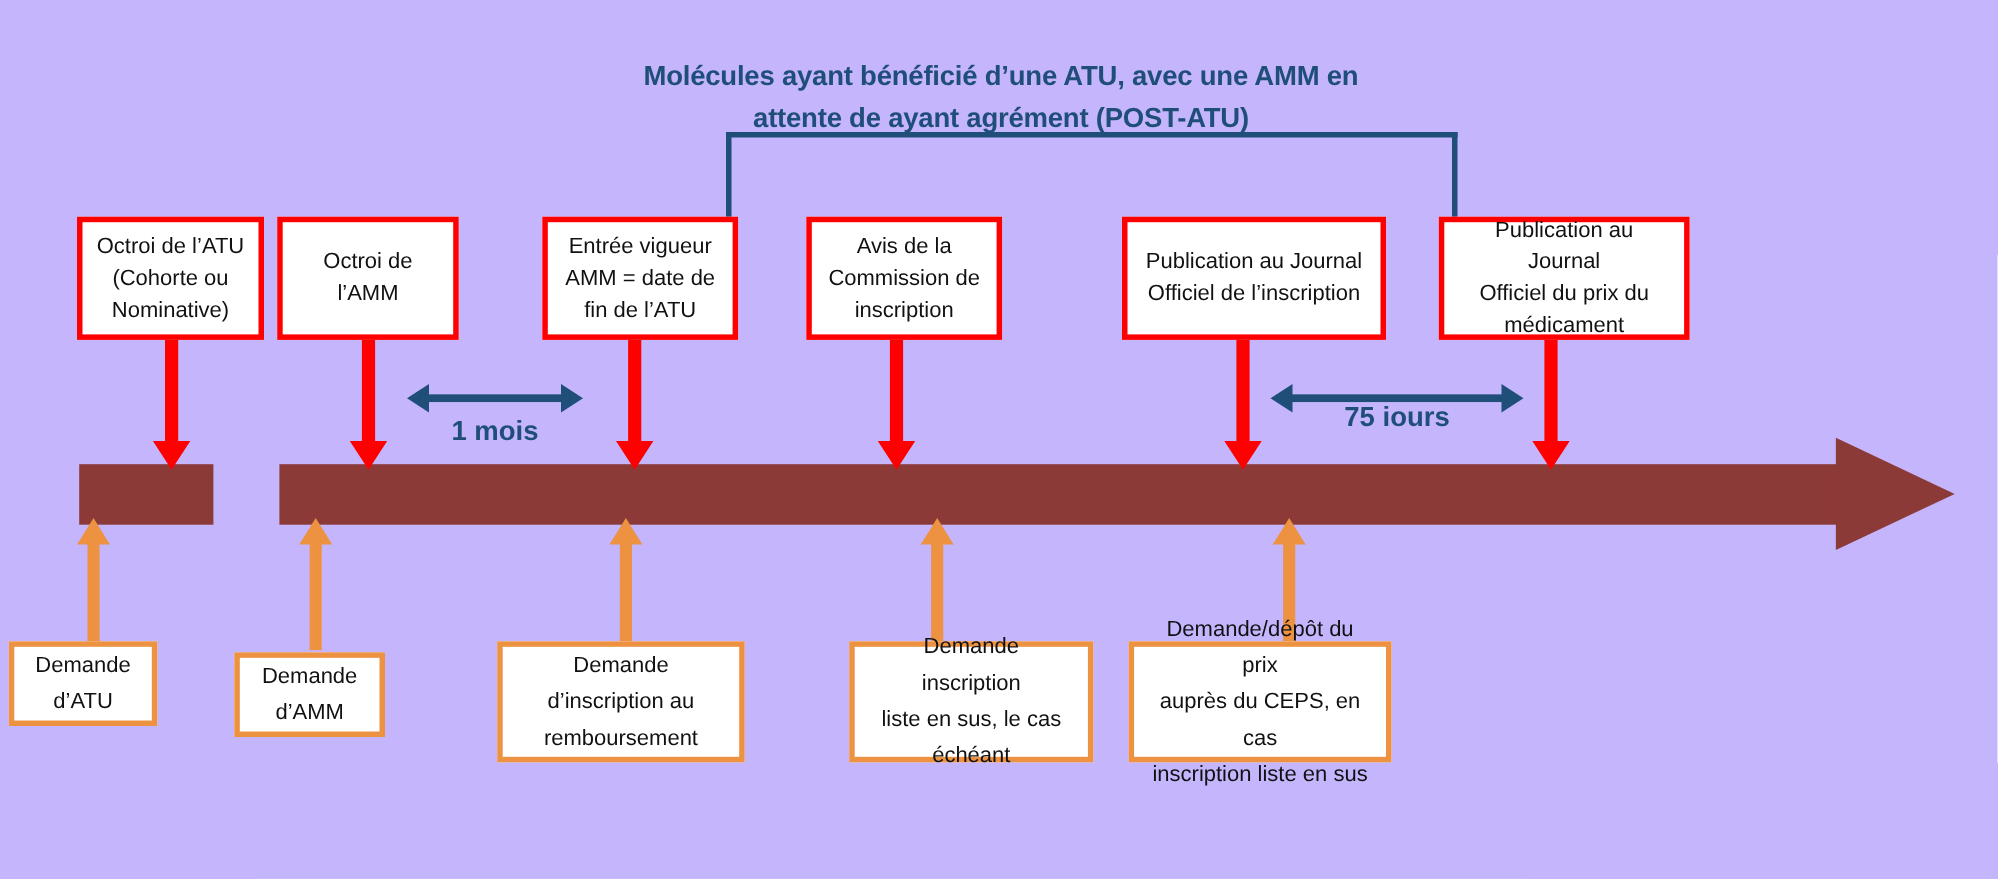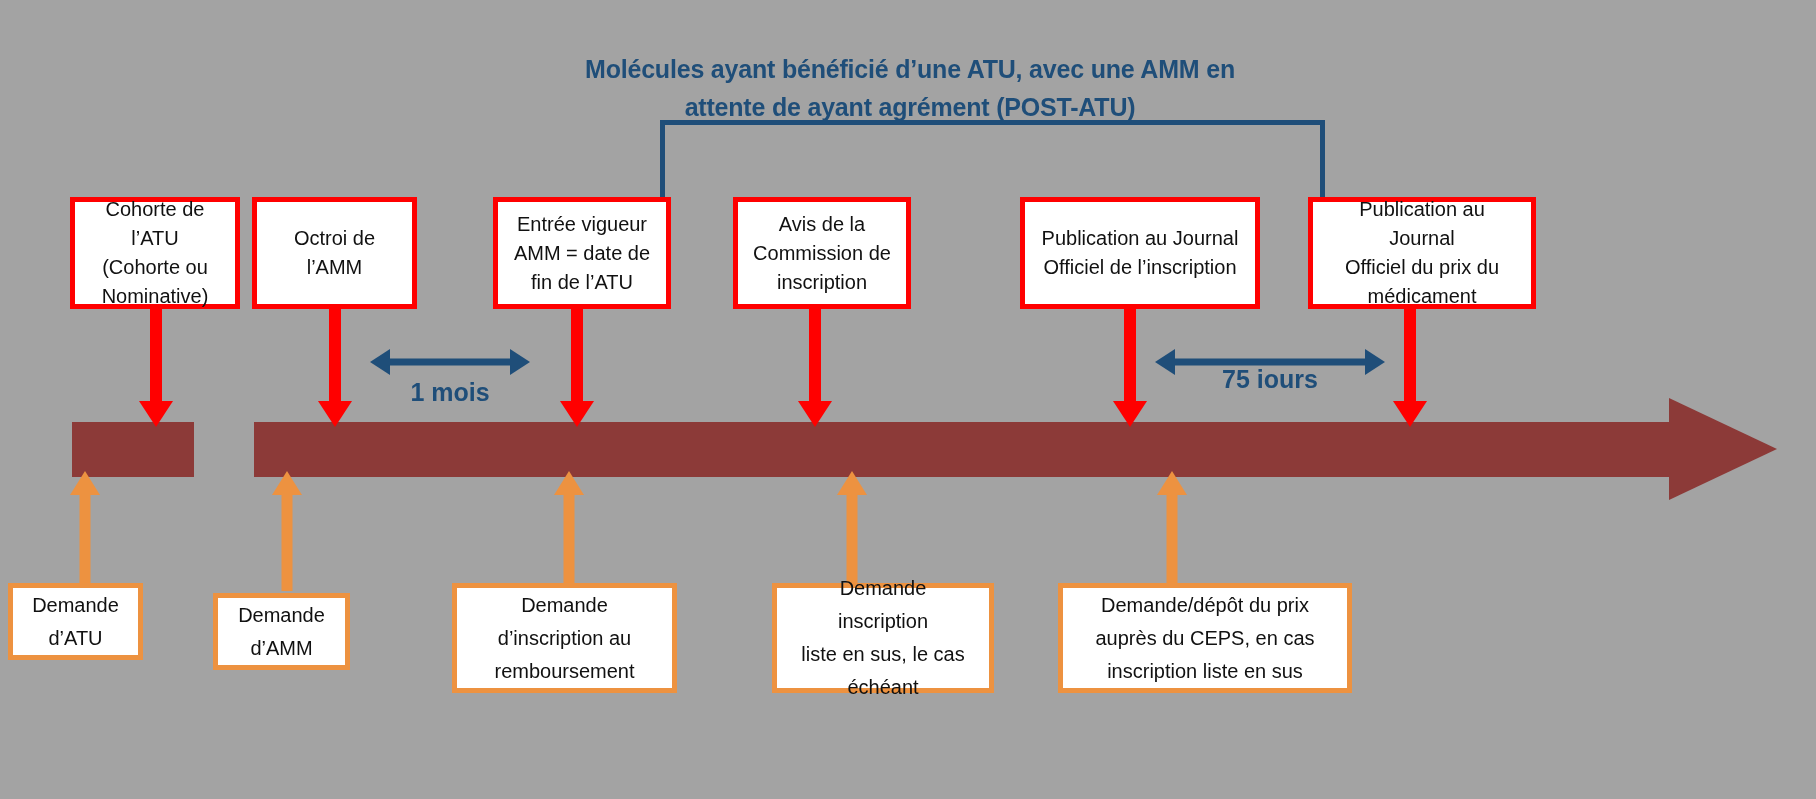--- a/index.html
+++ b/index.html
@@ -7,21 +7,21 @@
     padding: 0;
     background: #ffffff;
   }
   body {
     font-family: "Liberation Sans", sans-serif;
   }
   #canvas {
     position: relative;
     width: 1816px;
     height: 799px;
-    background: #a3a3a3;
+    background: #c4b5fd;
     overflow: hidden;
   }
 
   
   .diagram-title {
     position: absolute;
     left: 560px;
     top: 50px;
     width: 700px;
     text-align: center;
@@ -194,21 +194,21 @@
 
   <div class="diagram-title">
     <div>Molécules ayant bénéficié d’une ATU, avec une AMM en</div>
     <div>attente de ayant agrément (POST-ATU)</div>
   </div>
 
   <div class="bracket"></div>
 
   <div class="event-box" style="left:70px; top:197px; width:170px; height:112px;">
     <span>
-      <span>Cohorte de l’ATU</span>
+      <span>Octroi de l’ATU</span>
       <span>(Cohorte ou</span>
       <span>Nominative)</span>
     </span>
   </div>
 
   <div class="event-box" style="left:252px; top:197px; width:165px; height:112px;">
     <span>
       <span>Octroi de</span>
       <span>l’AMM</span>
     </span>
@@ -343,21 +343,21 @@
   </div>
 
   <div class="request-box" style="left:772px; top:583px; width:222px; height:110px;">
     <span>
       <span>Demande inscription</span>
       <span>liste en sus, le cas</span>
       <span>échéant</span>
     </span>
   </div>
 
-  <div class="request-box" style="left:1058px; top:583px; width:294px; height:110px;">
+  <div class="request-box" style="left:1026px; top:583px; width:239px; height:110px;">
     <span>
       <span>Demande/dépôt du prix</span>
       <span>auprès du CEPS, en cas</span>
       <span>inscription liste en sus</span>
     </span>
   </div>
 
 </div>
 
 </body></html>

